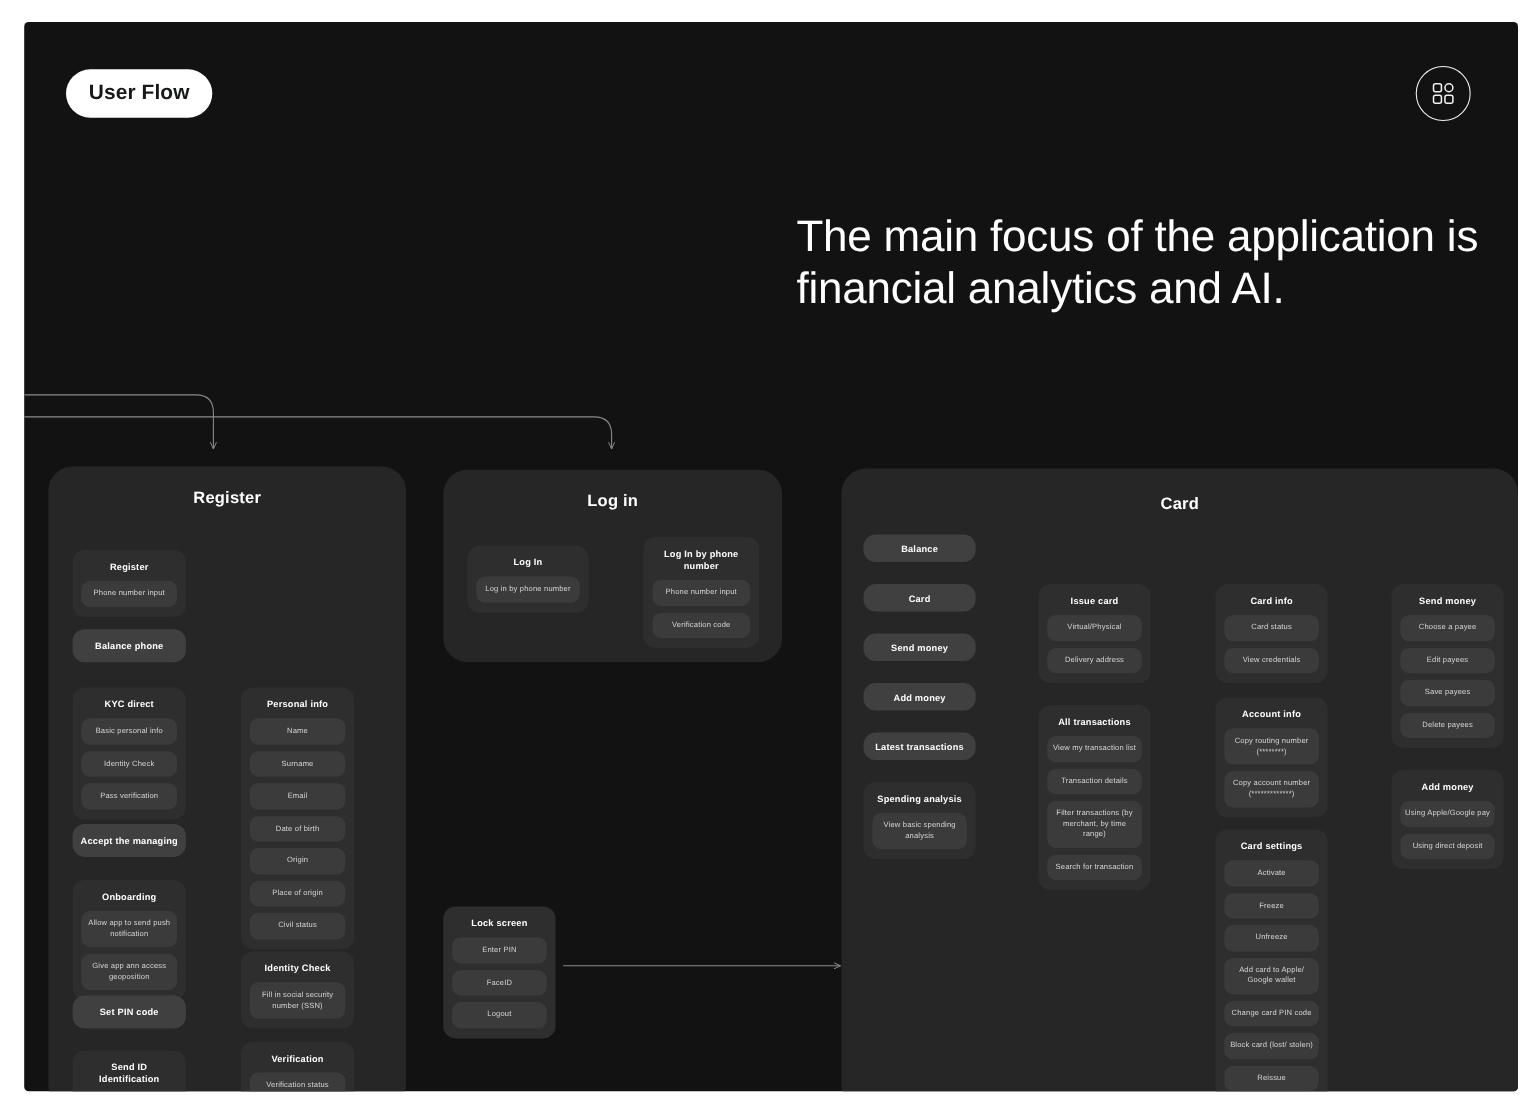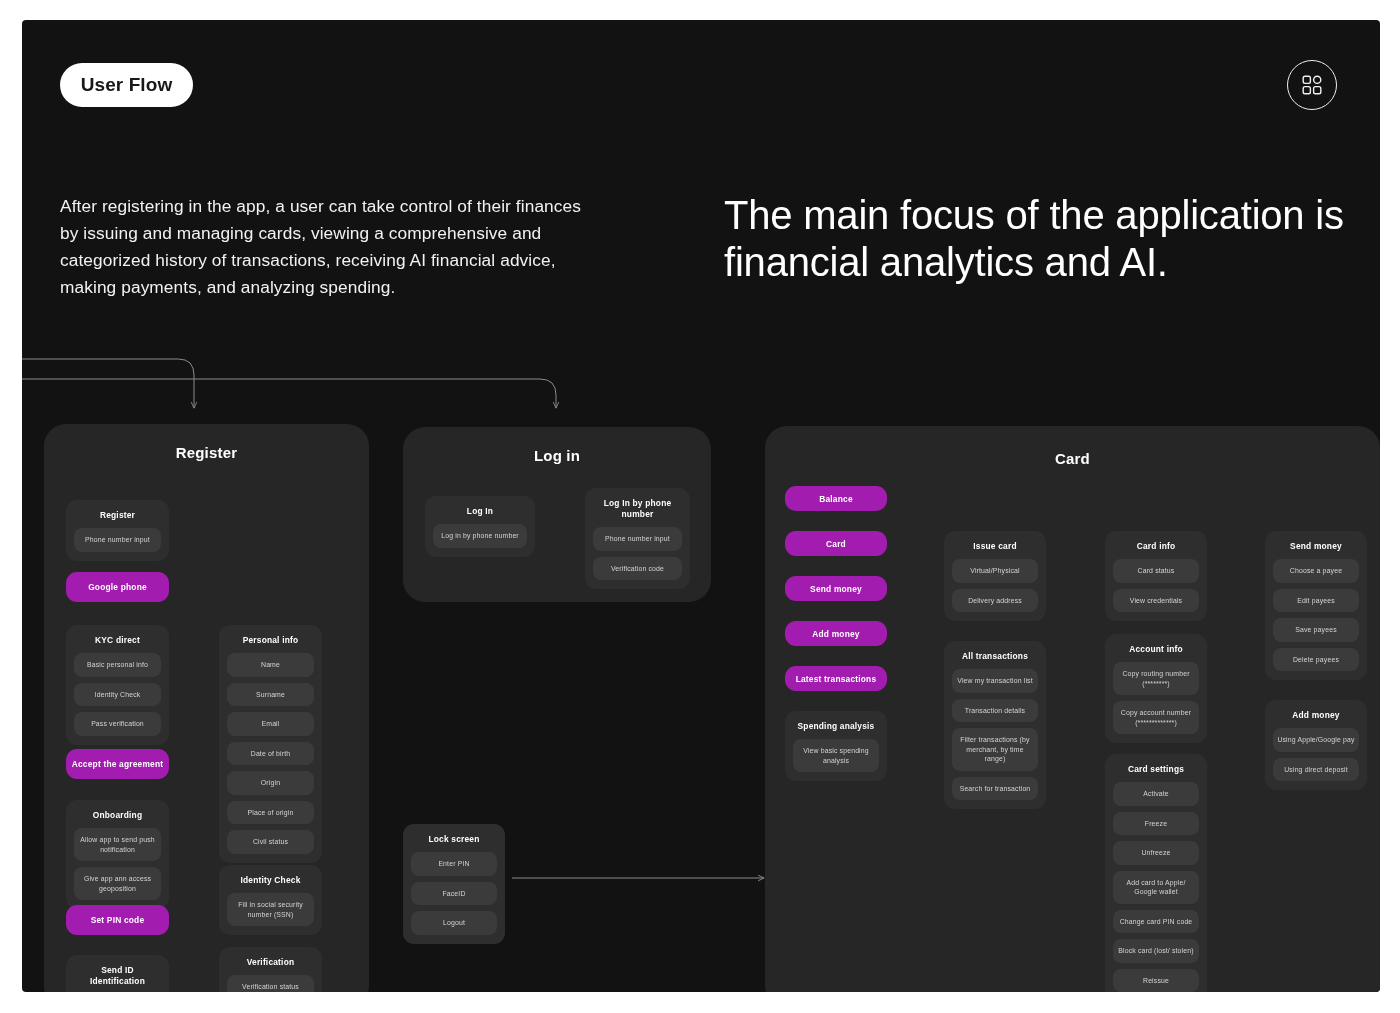--- a/index.html
+++ b/index.html
@@ -82,21 +82,21 @@
     color: #d5d5d5; font-size: 6.9px; font-weight: 400;
     text-align: center; line-height: 9.5px;
     padding: 7px 4px; margin-bottom: 6px;
     letter-spacing: .15px;
   }
   .item:last-child { margin-bottom: 0; }
 
   
   .node {
     position: absolute;
-    background: #a21caf; border-radius: 11px;
+    background: #404040; border-radius: 11px;
     display: flex; align-items: center; justify-content: center;
     color: #ffffff; font-size: 8.4px; font-weight: 700; letter-spacing: .2px;
     text-align: center;
   }
 </style>
 </head>
 <body>
 
 <div id="root">
   <div class="canvas">
@@ -107,21 +107,20 @@
 
     <div class="grid-btn">
       <svg width="22" height="22" viewBox="0 0 22 22">
         <rect x="2.2" y="2.2" width="7.2" height="7.2" rx="1.8" fill="none" stroke="#f0f0f0" stroke-width="1.4"></rect>
         <circle cx="16.2" cy="5.8" r="3.6" fill="none" stroke="#f0f0f0" stroke-width="1.4"></circle>
         <rect x="2.2" y="12.6" width="7.2" height="7.2" rx="1.8" fill="none" stroke="#f0f0f0" stroke-width="1.4"></rect>
         <rect x="12.6" y="12.6" width="7.2" height="7.2" rx="1.8" fill="none" stroke="#f0f0f0" stroke-width="1.4"></rect>
       </svg>
     </div>
 
-    <div class="intro">After registering in the app, a user can take control of their finances by issuing and managing cards, viewing a comprehensive and categorized history of transactions, receiving AI financial advice, making payments, and analyzing spending.</div>
     <div class="headline">The main focus of the application is financial analytics and AI.</div>
 
     <div class="flow">
 
       <svg class="wires" viewBox="0 0 1358 972">
         <defs>
           <marker id="ah" markerWidth="7" markerHeight="7" refX="6" refY="3.2" orient="auto">
             <path d="M0,0.4 L6.2,3.2 L0,6" fill="none" stroke="#8a8a8a" stroke-width="0.9"></path>
           </marker>
         </defs>
@@ -180,30 +179,30 @@
 
       <div class="panel" style="left:22px; top:388px; width:325px; height:584px;">
         <div class="panel-title" style="top:20px;">Register</div>
       </div>
 
       <div class="grp" style="left:44px; top:464px; width:103px;">
         <span class="grp-title">Register</span>
         <div class="item">Phone number input</div>
       </div>
 
-      <div class="node" style="left:44px; top:536px; width:103px; height:30px;">Google phone</div>
+      <div class="node" style="left:44px; top:536px; width:103px; height:30px;">Balance phone</div>
 
       <div class="grp" style="left:44px; top:589px; width:103px;">
         <span class="grp-title">KYC direct</span>
         <div class="item">Basic personal info</div>
         <div class="item">Identity Check</div>
         <div class="item">Pass verification</div>
       </div>
 
-      <div class="node" style="left:44px; top:713px; width:103px; height:30px;">Accept the agreement</div>
+      <div class="node" style="left:44px; top:713px; width:103px; height:30px;">Accept the managing</div>
 
       <div class="grp" style="left:44px; top:764px; width:103px;">
         <span class="grp-title">Onboarding</span>
         <div class="item">Allow app to send push notification</div>
         <div class="item">Give app ann access geoposition</div>
       </div>
 
       <div class="node" style="left:44px; top:869px; width:103px; height:30px;">Set PIN code</div>
 
       <div class="grp" style="left:44px; top:919px; width:103px;">

